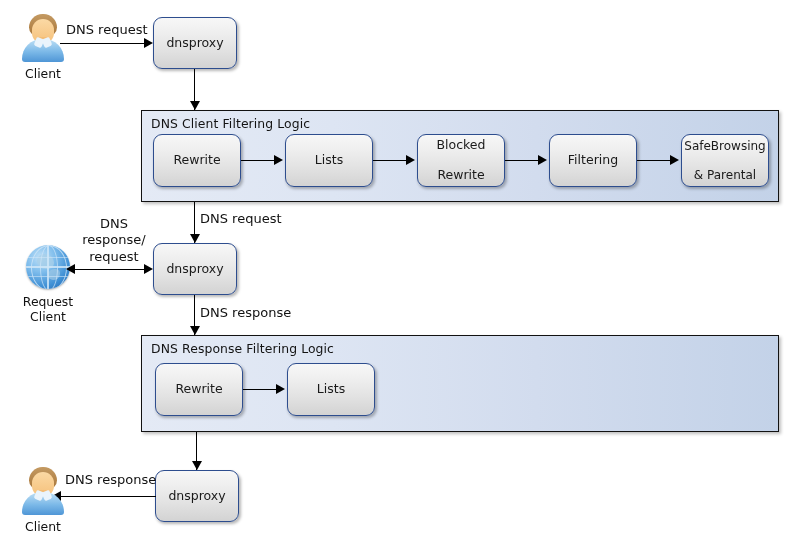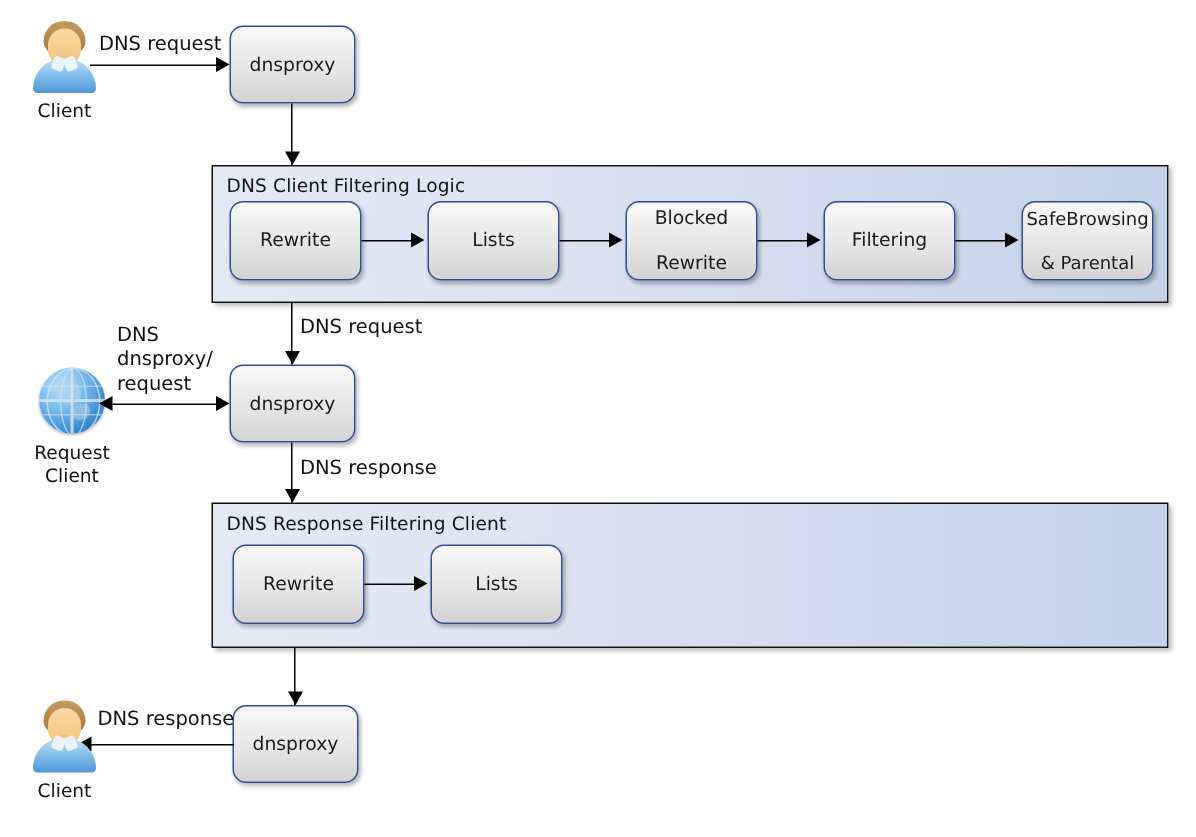--- a/index.html
+++ b/index.html
@@ -28,21 +28,21 @@
   .vline{position:absolute;width:0;border-left:1.6px solid #000;}
   .arrow-r{position:absolute;width:0;height:0;
            border-left:9px solid #000;border-top:5px solid transparent;border-bottom:5px solid transparent;}
   .arrow-l{position:absolute;width:0;height:0;
            border-right:9px solid #000;border-top:5px solid transparent;border-bottom:5px solid transparent;}
   .arrow-d{position:absolute;width:0;height:0;
            border-top:9px solid #000;border-left:5px solid transparent;border-right:5px solid transparent;}
 
   
   .elabel{position:absolute;font-size:13px;color:#111;white-space:nowrap;line-height:1.25;}
-  .elabel.center{}
+  .elabel.center{text-align:center;}
 
   
   .caption{position:absolute;font-size:12.4px;color:#111;text-align:center;line-height:1.22;}
 
   
   .person{position:absolute;width:46px;height:48px;}
   .person .hair{position:absolute;left:9px;top:0;width:28px;height:22px;border-radius:14px 14px 9px 9px;
                 background:linear-gradient(180deg,#c49a62 0%,#a8763a 100%);}
   .person .face{position:absolute;left:12px;top:5px;width:22px;height:25px;border-radius:11px 11px 11px 11px;
                 background:linear-gradient(180deg,#fbd9a4 0%,#f5c07a 100%);}
@@ -149,37 +149,37 @@
     <div class="mer2"></div>
     <div class="mer3"></div>
   </div>
   <div class="caption" style="left:4px;top:294px;width:88px;">
     <span>Request</span><br>
     <span>Client</span>
   </div>
 
   <div class="elabel center" style="left:78px;top:216px;width:72px;">
     <span>DNS</span><br>
-    <span>dnsproxy/</span><br>
+    <span>response/</span><br>
     <span>request</span>
   </div>
   <div class="hline" style="left:75px;top:269px;width:71px;"></div>
   <div class="arrow-l" style="left:66px;top:264px;"></div>
   <div class="arrow-r" style="left:144px;top:264px;"></div>
 
   <div class="node" style="left:153px;top:243px;width:84px;height:52px;">
     <span>dnsproxy</span>
   </div>
 
   <div class="vline" style="left:194px;top:295px;height:40px;"></div>
   <div class="arrow-d" style="left:190px;top:326px;"></div>
   <div class="elabel" style="left:200px;top:305px;">DNS response</div>
 
   <div class="panel" style="left:141px;top:335px;width:638px;height:97px;">
-    <div class="panel-title">DNS Response Filtering Client</div>
+    <div class="panel-title">DNS Response Filtering Logic</div>
   </div>
 
   <div class="node" style="left:155px;top:363px;width:88px;height:53px;">
     <span>Rewrite</span>
   </div>
   <div class="hline" style="left:243px;top:389px;width:35px;"></div>
   <div class="arrow-r" style="left:276px;top:384px;"></div>
 
   <div class="node" style="left:287px;top:363px;width:88px;height:53px;">
     <span>Lists</span>

